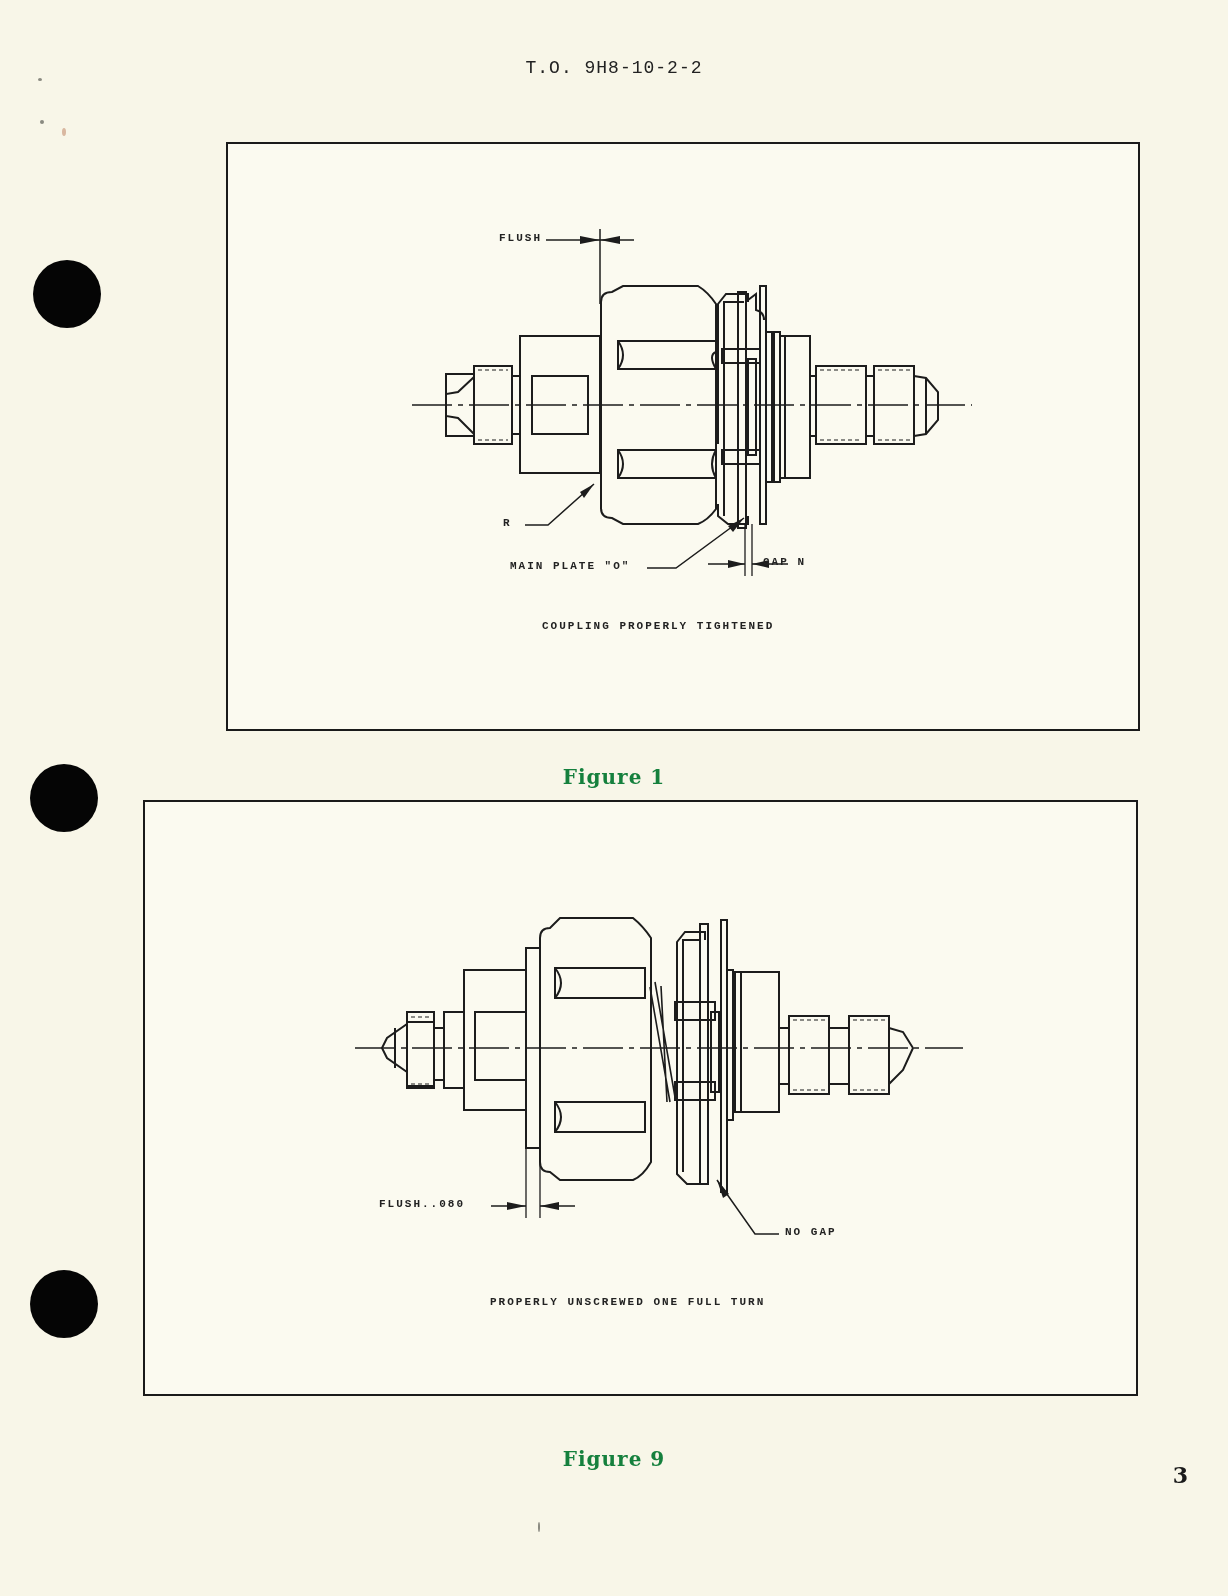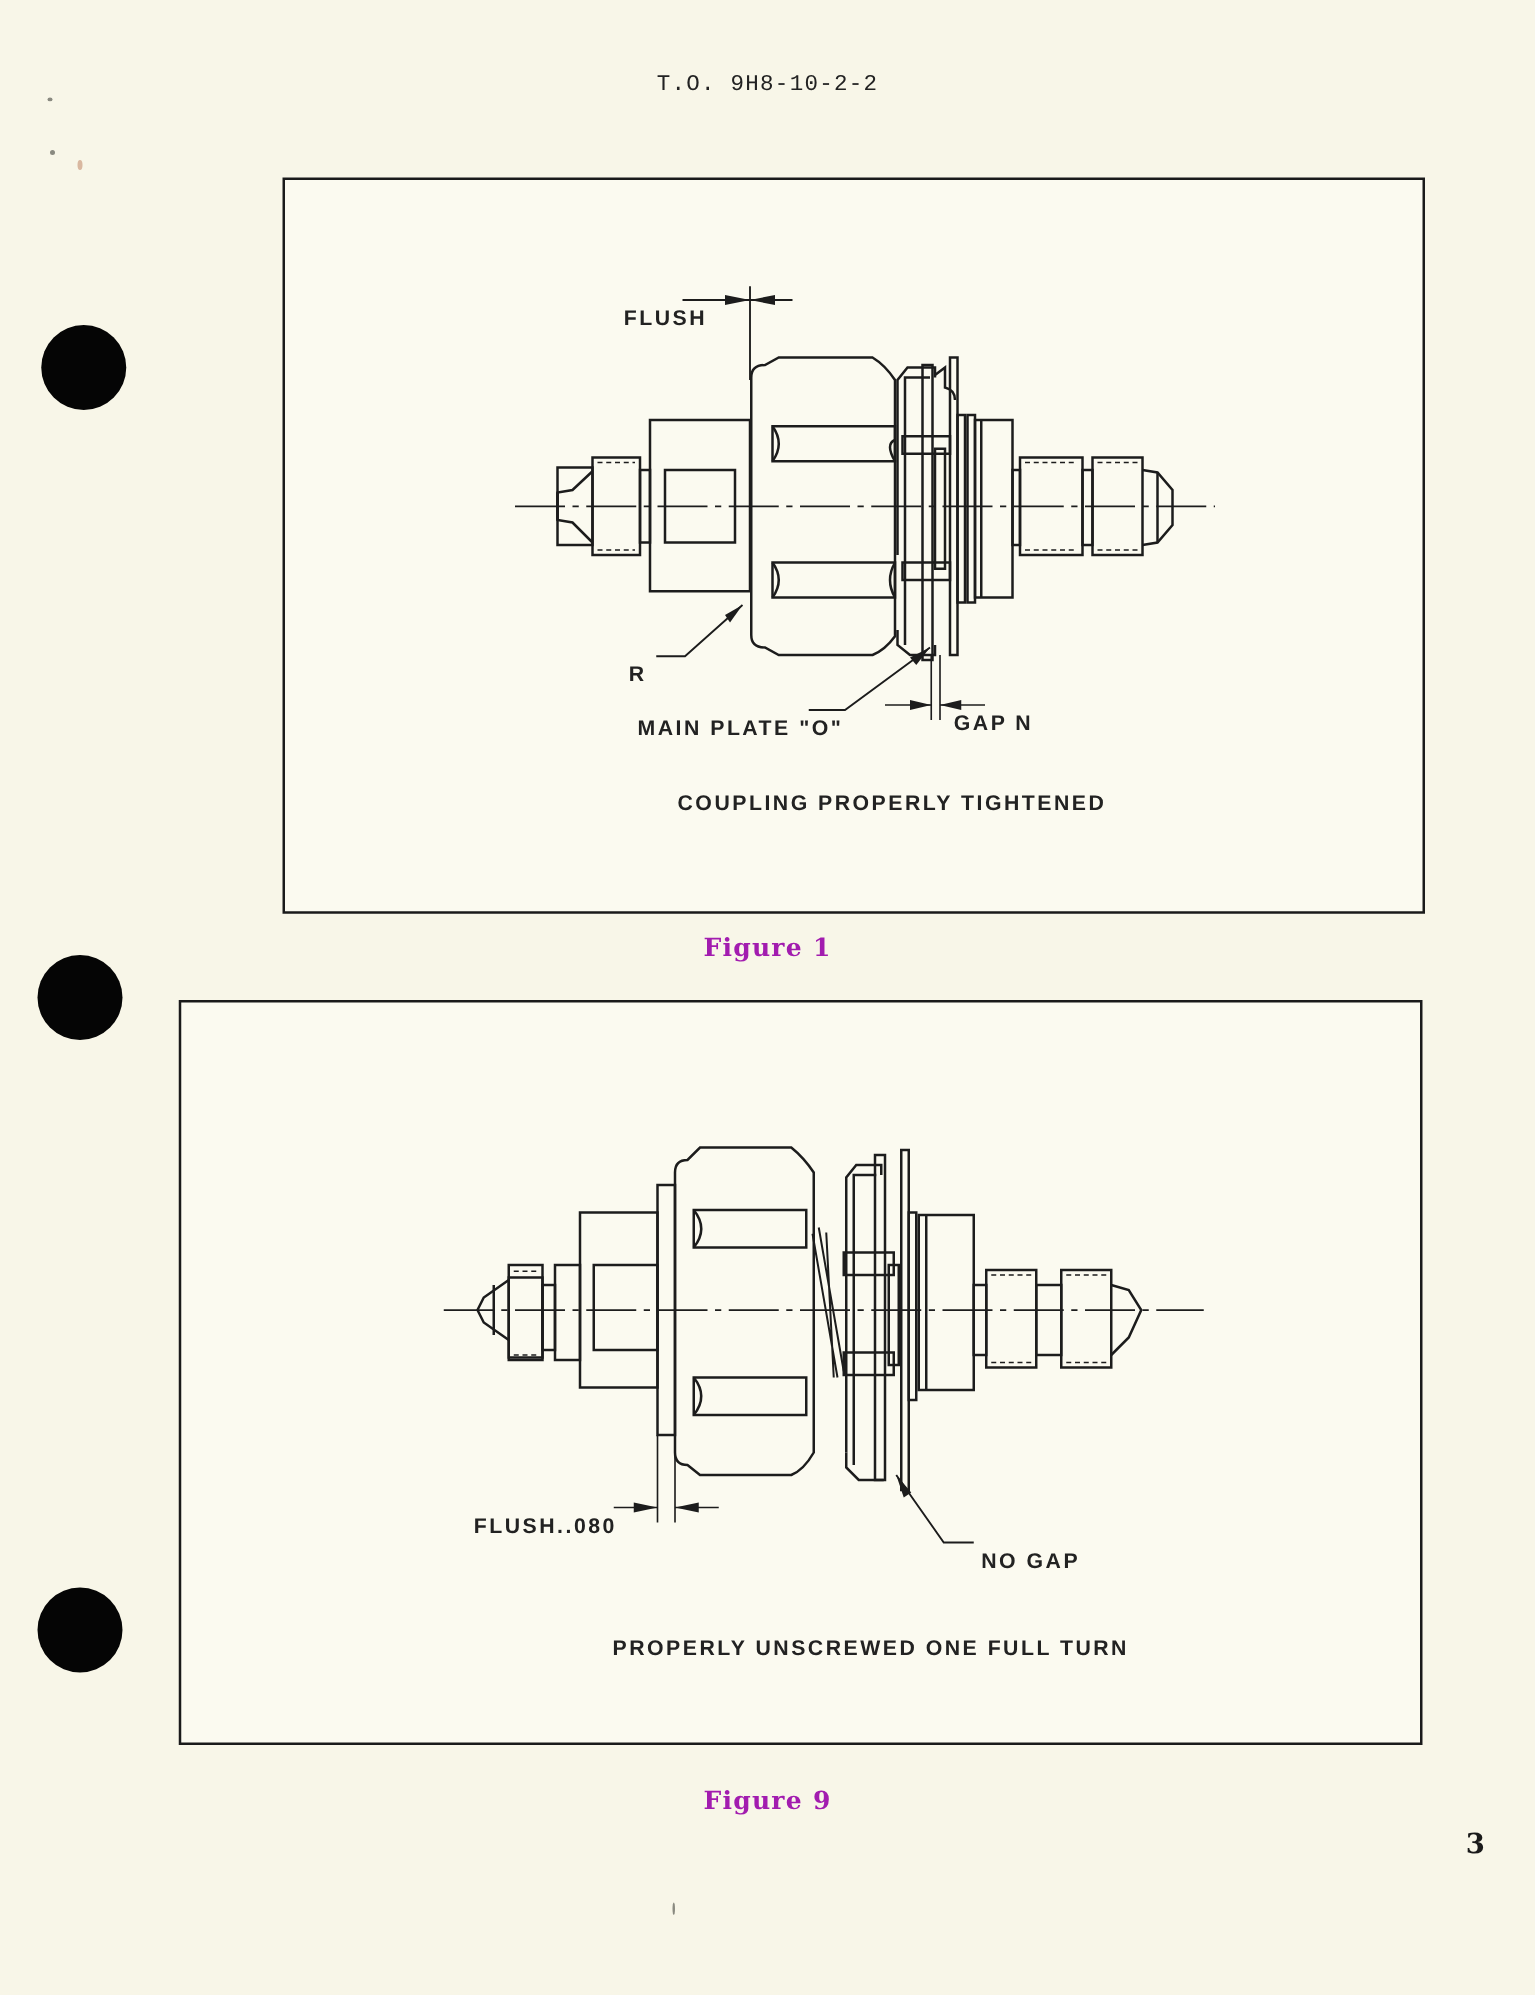--- a/index.html
+++ b/index.html
@@ -22,31 +22,30 @@
     background: #050505;
   }
   .frame {
     position: absolute;
     border: 2.5px solid #1a1a1a;
     background: #fbfaf0;
   }
   .frame svg { position: absolute; left: 0; top: 0; }
   .callout {
     position: absolute;
-    font-family: Liberation Sans, sans-serif;
+    font-family: Liberation Mono, monospace;
     font-weight: bold;
-    font-size: 17px; letter-spacing: 2px;
+    font-size: 11px; letter-spacing: 2px;
     color: #222;
     white-space: nowrap;
-    margin-top: 13px;
   }
   .fig-title {
     position: absolute; left: 0; width: 1228px; text-align: center;
     font-family: "DejaVu Serif", serif; font-weight: bold; font-size: 20px;
-    letter-spacing: 1px; color: #a21caf;
+    letter-spacing: 1px; color: #15803d; margin-top: 19px;
   }
   .page-num {
     position: absolute; right: 40px; top: 1462px;
     font-family: "DejaVu Serif", serif; font-weight: bold; font-size: 22px;
   }
   .speck { position: absolute; background: #8a8a80; border-radius: 50%; }
 </style>
 </head>
 <body>
 

